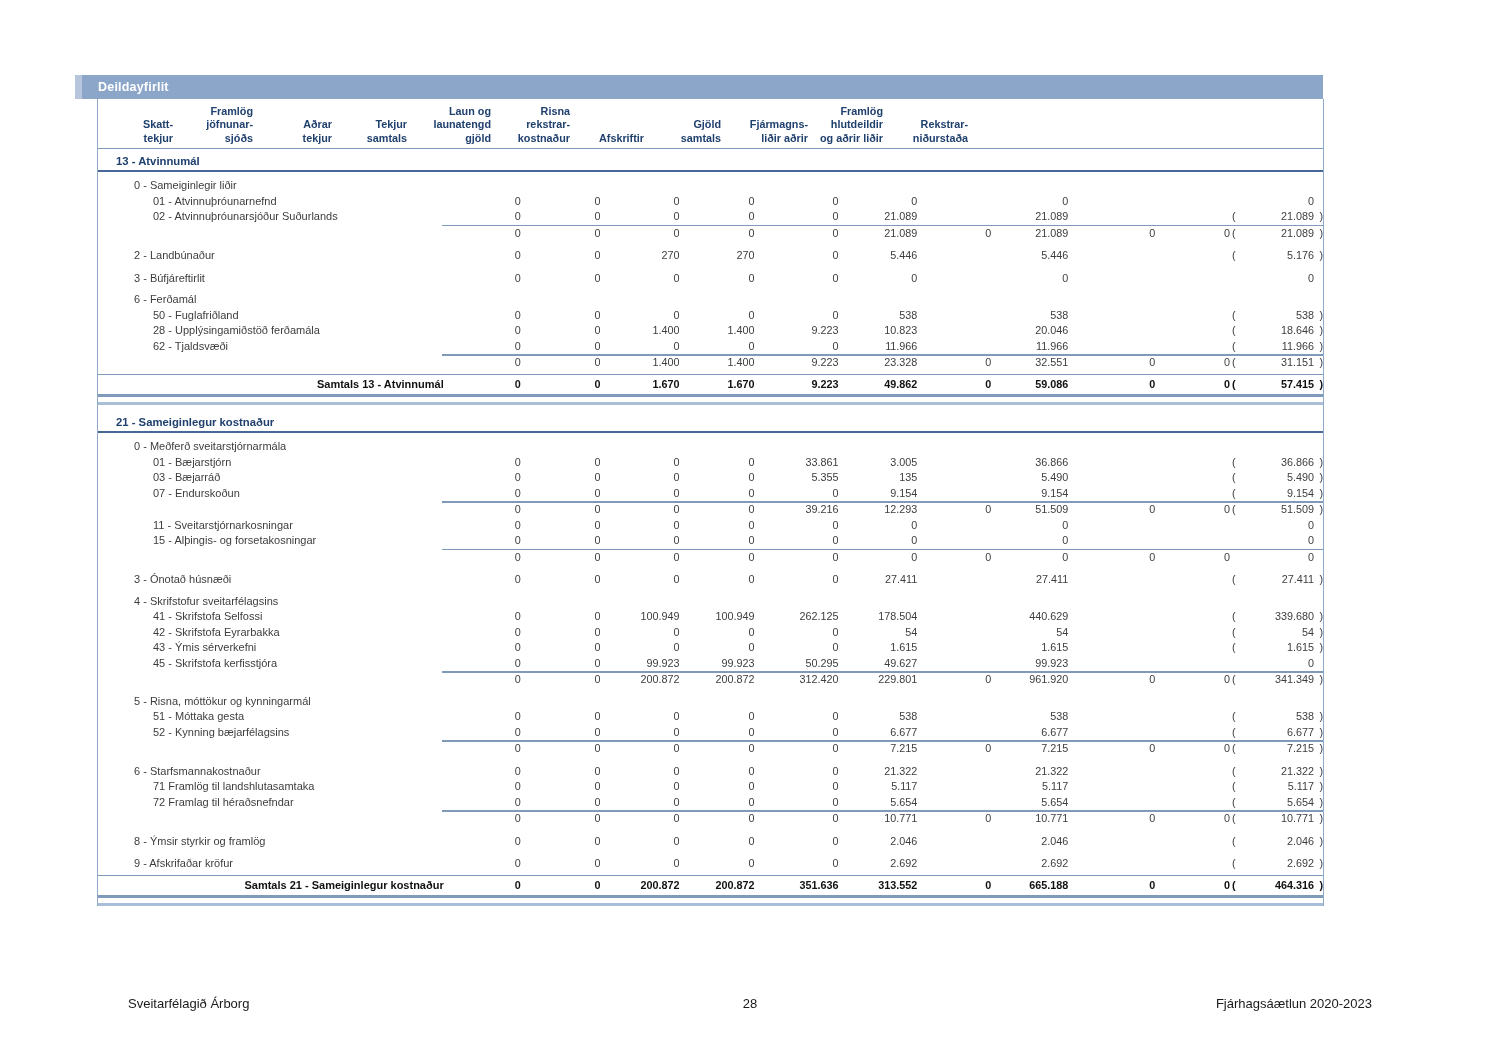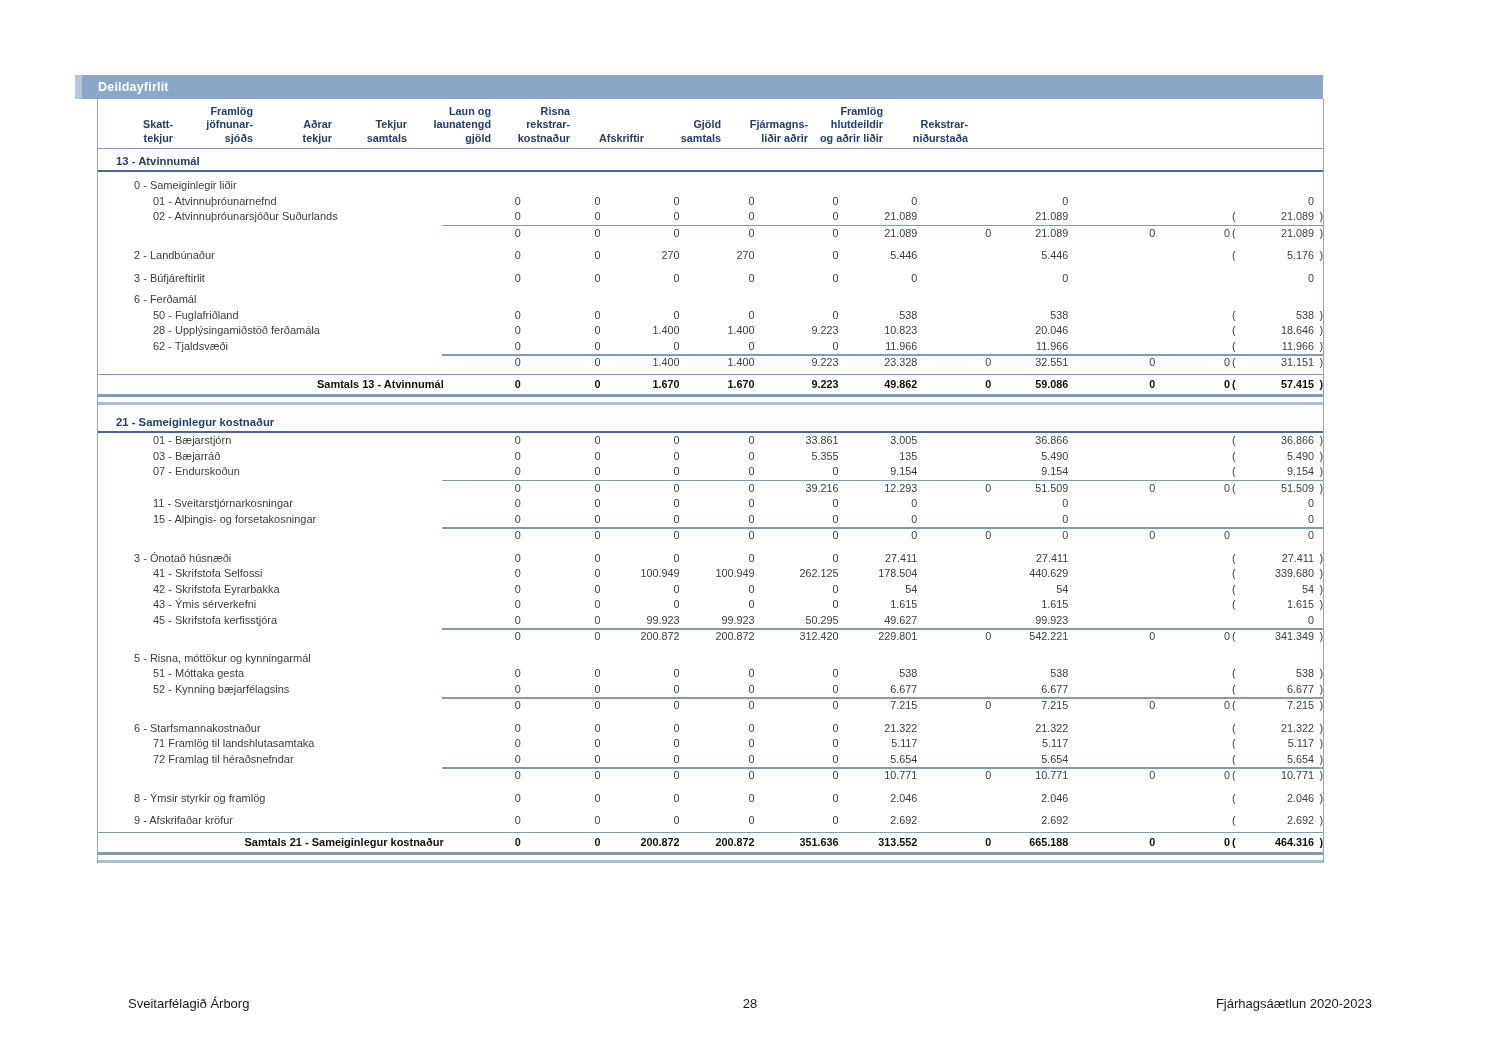--- a/index.html
+++ b/index.html
@@ -355,20 +355,38 @@
         <div class="cell cl" style="width: 93px;">
           <span class="po">(</span>
           <span class="num">57.415</span>
           <span class="pc">)</span>
         </div>
       </div>
       <div class="sep-band"></div>
       <div class="row section">
         <div class="lab">21 - Sameiginlegur kostnaður</div>
       </div>
+      <div class="row group">
+        <div class="lab">0 - Meðferð sveitarstjórnarmála</div>
+        <div class="cell" style="width: 75px;"></div>
+        <div class="cell" style="width: 80px;"></div>
+        <div class="cell" style="width: 79px;"></div>
+        <div class="cell" style="width: 75px;"></div>
+        <div class="cell" style="width: 84px;"></div>
+        <div class="cell" style="width: 79px;"></div>
+        <div class="cell" style="width: 74px;"></div>
+        <div class="cell" style="width: 77px;"></div>
+        <div class="cell" style="width: 87px;"></div>
+        <div class="cell" style="width: 75px;"></div>
+        <div class="cell cl" style="width: 93px;">
+          <span class="po"></span>
+          <span class="num"></span>
+          <span class="pc"></span>
+        </div>
+      </div>
       <div class="row item">
         <div class="lab">01 - Bæjarstjórn</div>
         <div class="cell" style="width: 75px;">0</div>
         <div class="cell" style="width: 80px;">0</div>
         <div class="cell" style="width: 79px;">0</div>
         <div class="cell" style="width: 75px;">0</div>
         <div class="cell" style="width: 84px;">33.861</div>
         <div class="cell" style="width: 79px;">3.005</div>
         <div class="cell" style="width: 74px;"></div>
         <div class="cell" style="width: 77px;">36.866</div>
@@ -499,20 +517,38 @@
         <div class="cell" style="width: 74px;"></div>
         <div class="cell" style="width: 77px;">27.411</div>
         <div class="cell" style="width: 87px;"></div>
         <div class="cell" style="width: 75px;"></div>
         <div class="cell cl" style="width: 93px;">
           <span class="po">(</span>
           <span class="num">27.411</span>
           <span class="pc">)</span>
         </div>
       </div>
+      <div class="row group">
+        <div class="lab">4 - Skrifstofur sveitarfélagsins</div>
+        <div class="cell" style="width: 75px;"></div>
+        <div class="cell" style="width: 80px;"></div>
+        <div class="cell" style="width: 79px;"></div>
+        <div class="cell" style="width: 75px;"></div>
+        <div class="cell" style="width: 84px;"></div>
+        <div class="cell" style="width: 79px;"></div>
+        <div class="cell" style="width: 74px;"></div>
+        <div class="cell" style="width: 77px;"></div>
+        <div class="cell" style="width: 87px;"></div>
+        <div class="cell" style="width: 75px;"></div>
+        <div class="cell cl" style="width: 93px;">
+          <span class="po"></span>
+          <span class="num"></span>
+          <span class="pc"></span>
+        </div>
+      </div>
       <div class="row item">
         <div class="lab">41 - Skrifstofa Selfossi</div>
         <div class="cell" style="width: 75px;">0</div>
         <div class="cell" style="width: 80px;">0</div>
         <div class="cell" style="width: 79px;">100.949</div>
         <div class="cell" style="width: 75px;">100.949</div>
         <div class="cell" style="width: 84px;">262.125</div>
         <div class="cell" style="width: 79px;">178.504</div>
         <div class="cell" style="width: 74px;"></div>
         <div class="cell" style="width: 77px;">440.629</div>
@@ -580,21 +616,21 @@
       </div>
       <div class="row subtotal">
         <div class="lab"></div>
         <div class="cell" style="width: 75px;">0</div>
         <div class="cell" style="width: 80px;">0</div>
         <div class="cell" style="width: 79px;">200.872</div>
         <div class="cell" style="width: 75px;">200.872</div>
         <div class="cell" style="width: 84px;">312.420</div>
         <div class="cell" style="width: 79px;">229.801</div>
         <div class="cell" style="width: 74px;">0</div>
-        <div class="cell" style="width: 77px;">542.221</div>
+        <div class="cell" style="width: 77px;">961.920</div>
         <div class="cell" style="width: 87px;">0</div>
         <div class="cell" style="width: 75px;">0</div>
         <div class="cell cl" style="width: 93px;">
           <span class="po">(</span>
           <span class="num">341.349</span>
           <span class="pc">)</span>
         </div>
       </div>
       <div class="row group">
         <div class="lab">5 - Risna, móttökur og kynningarmál</div>

